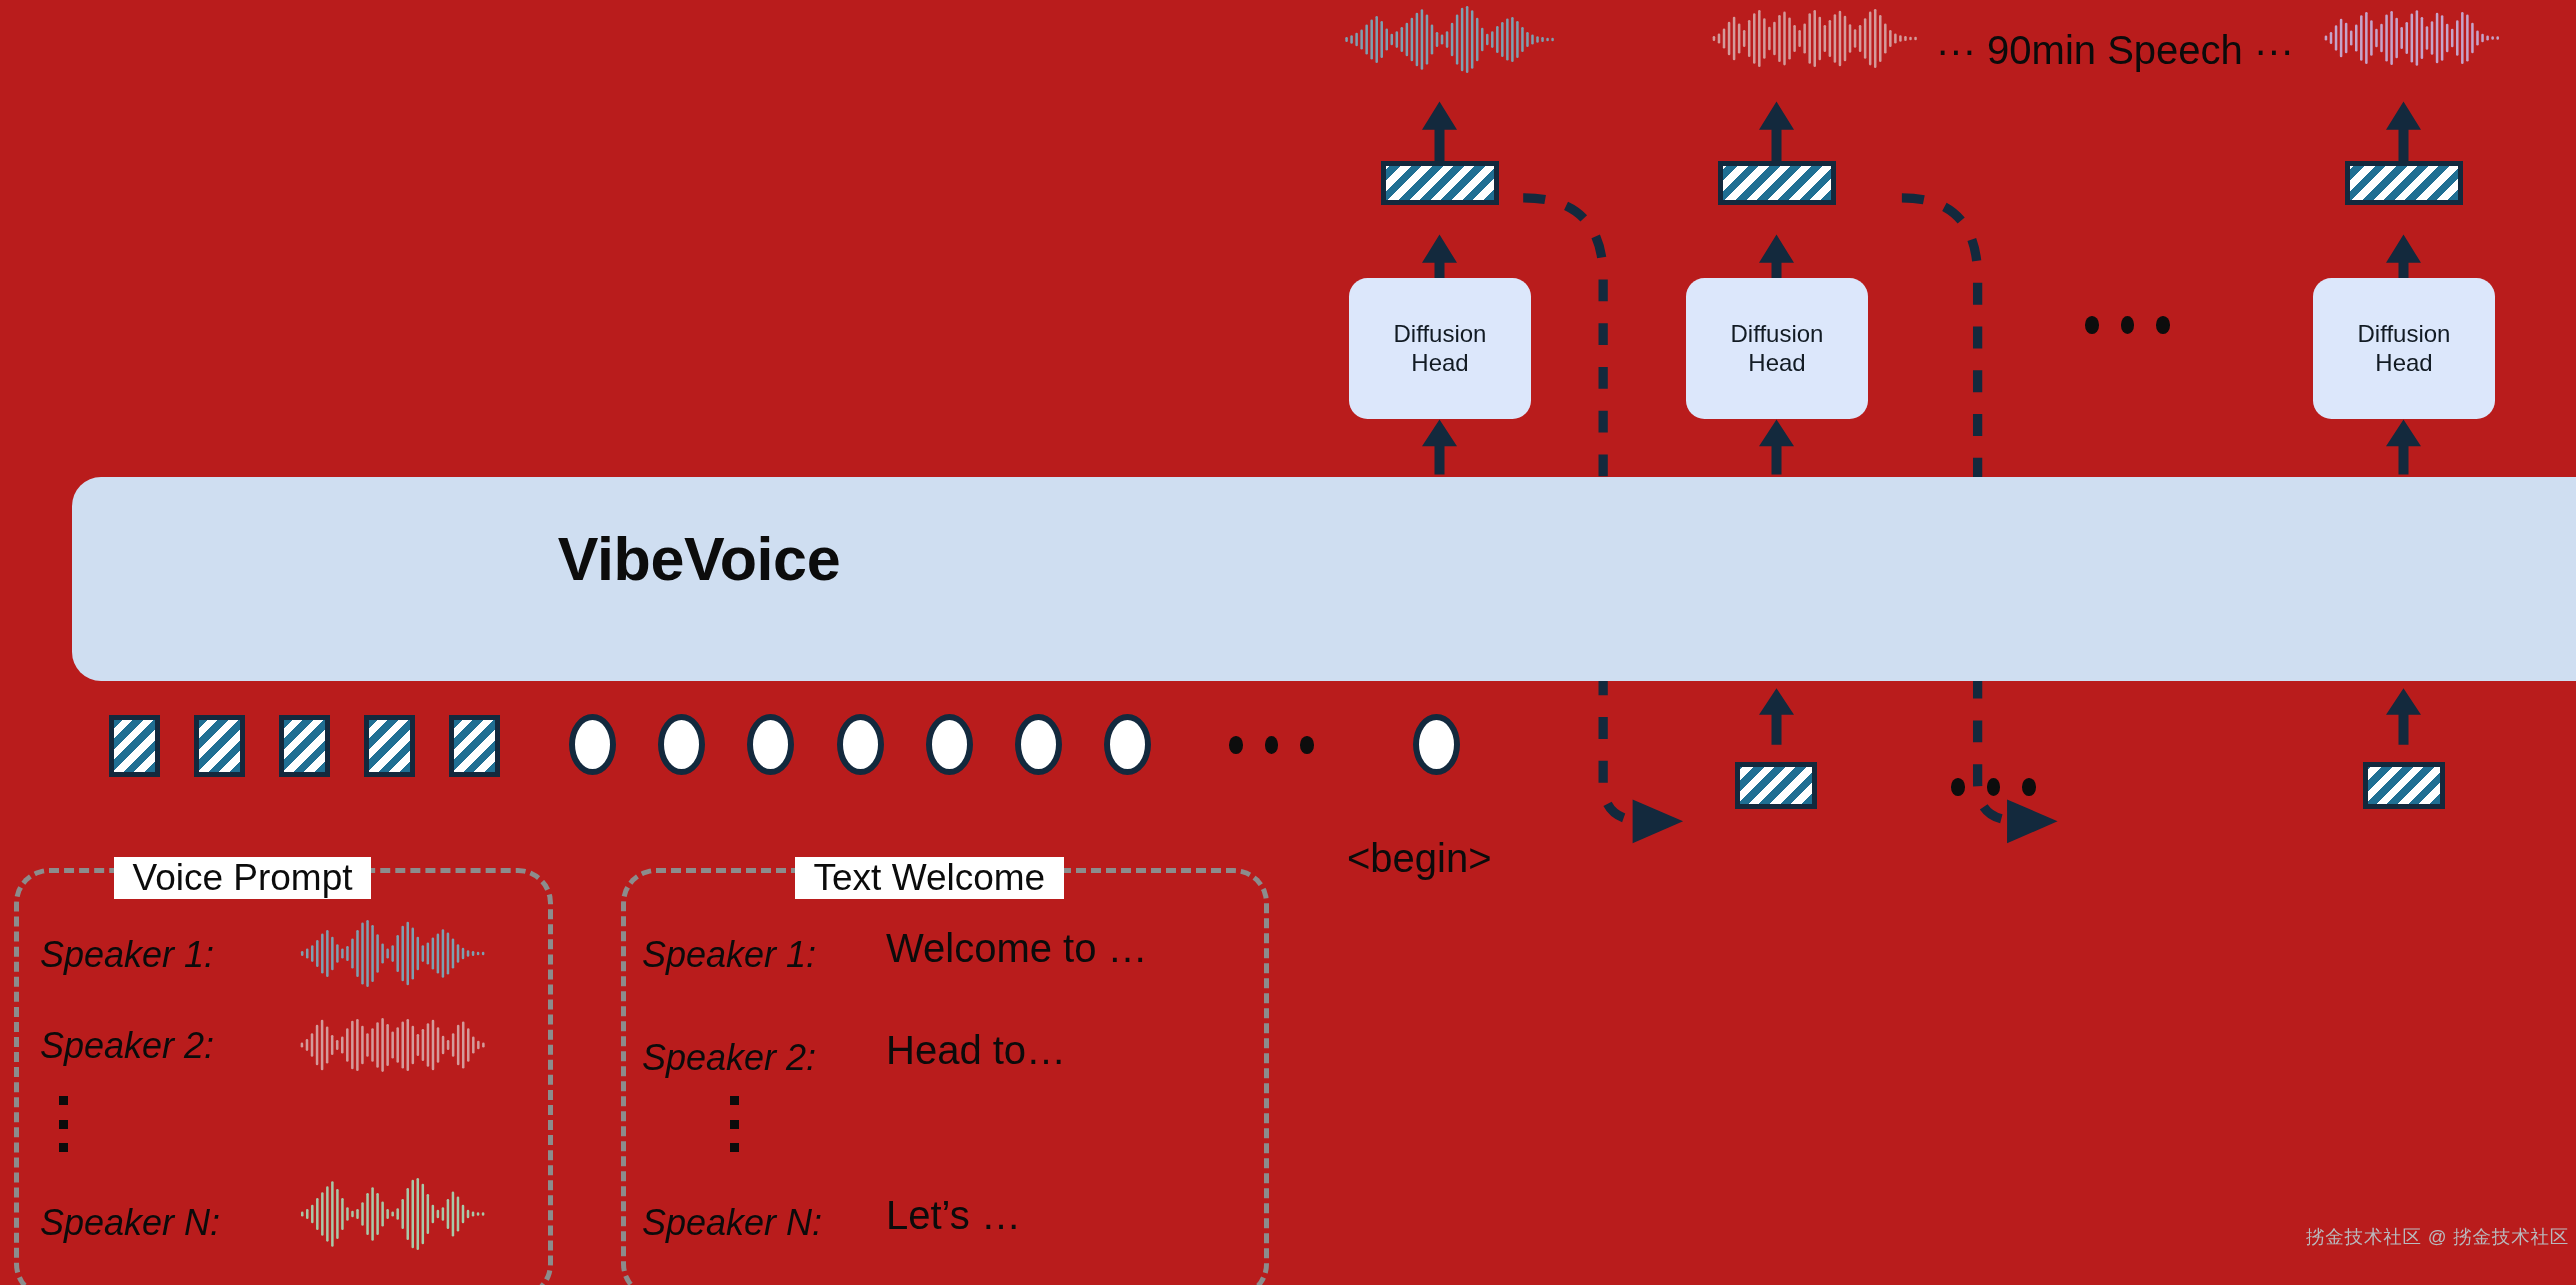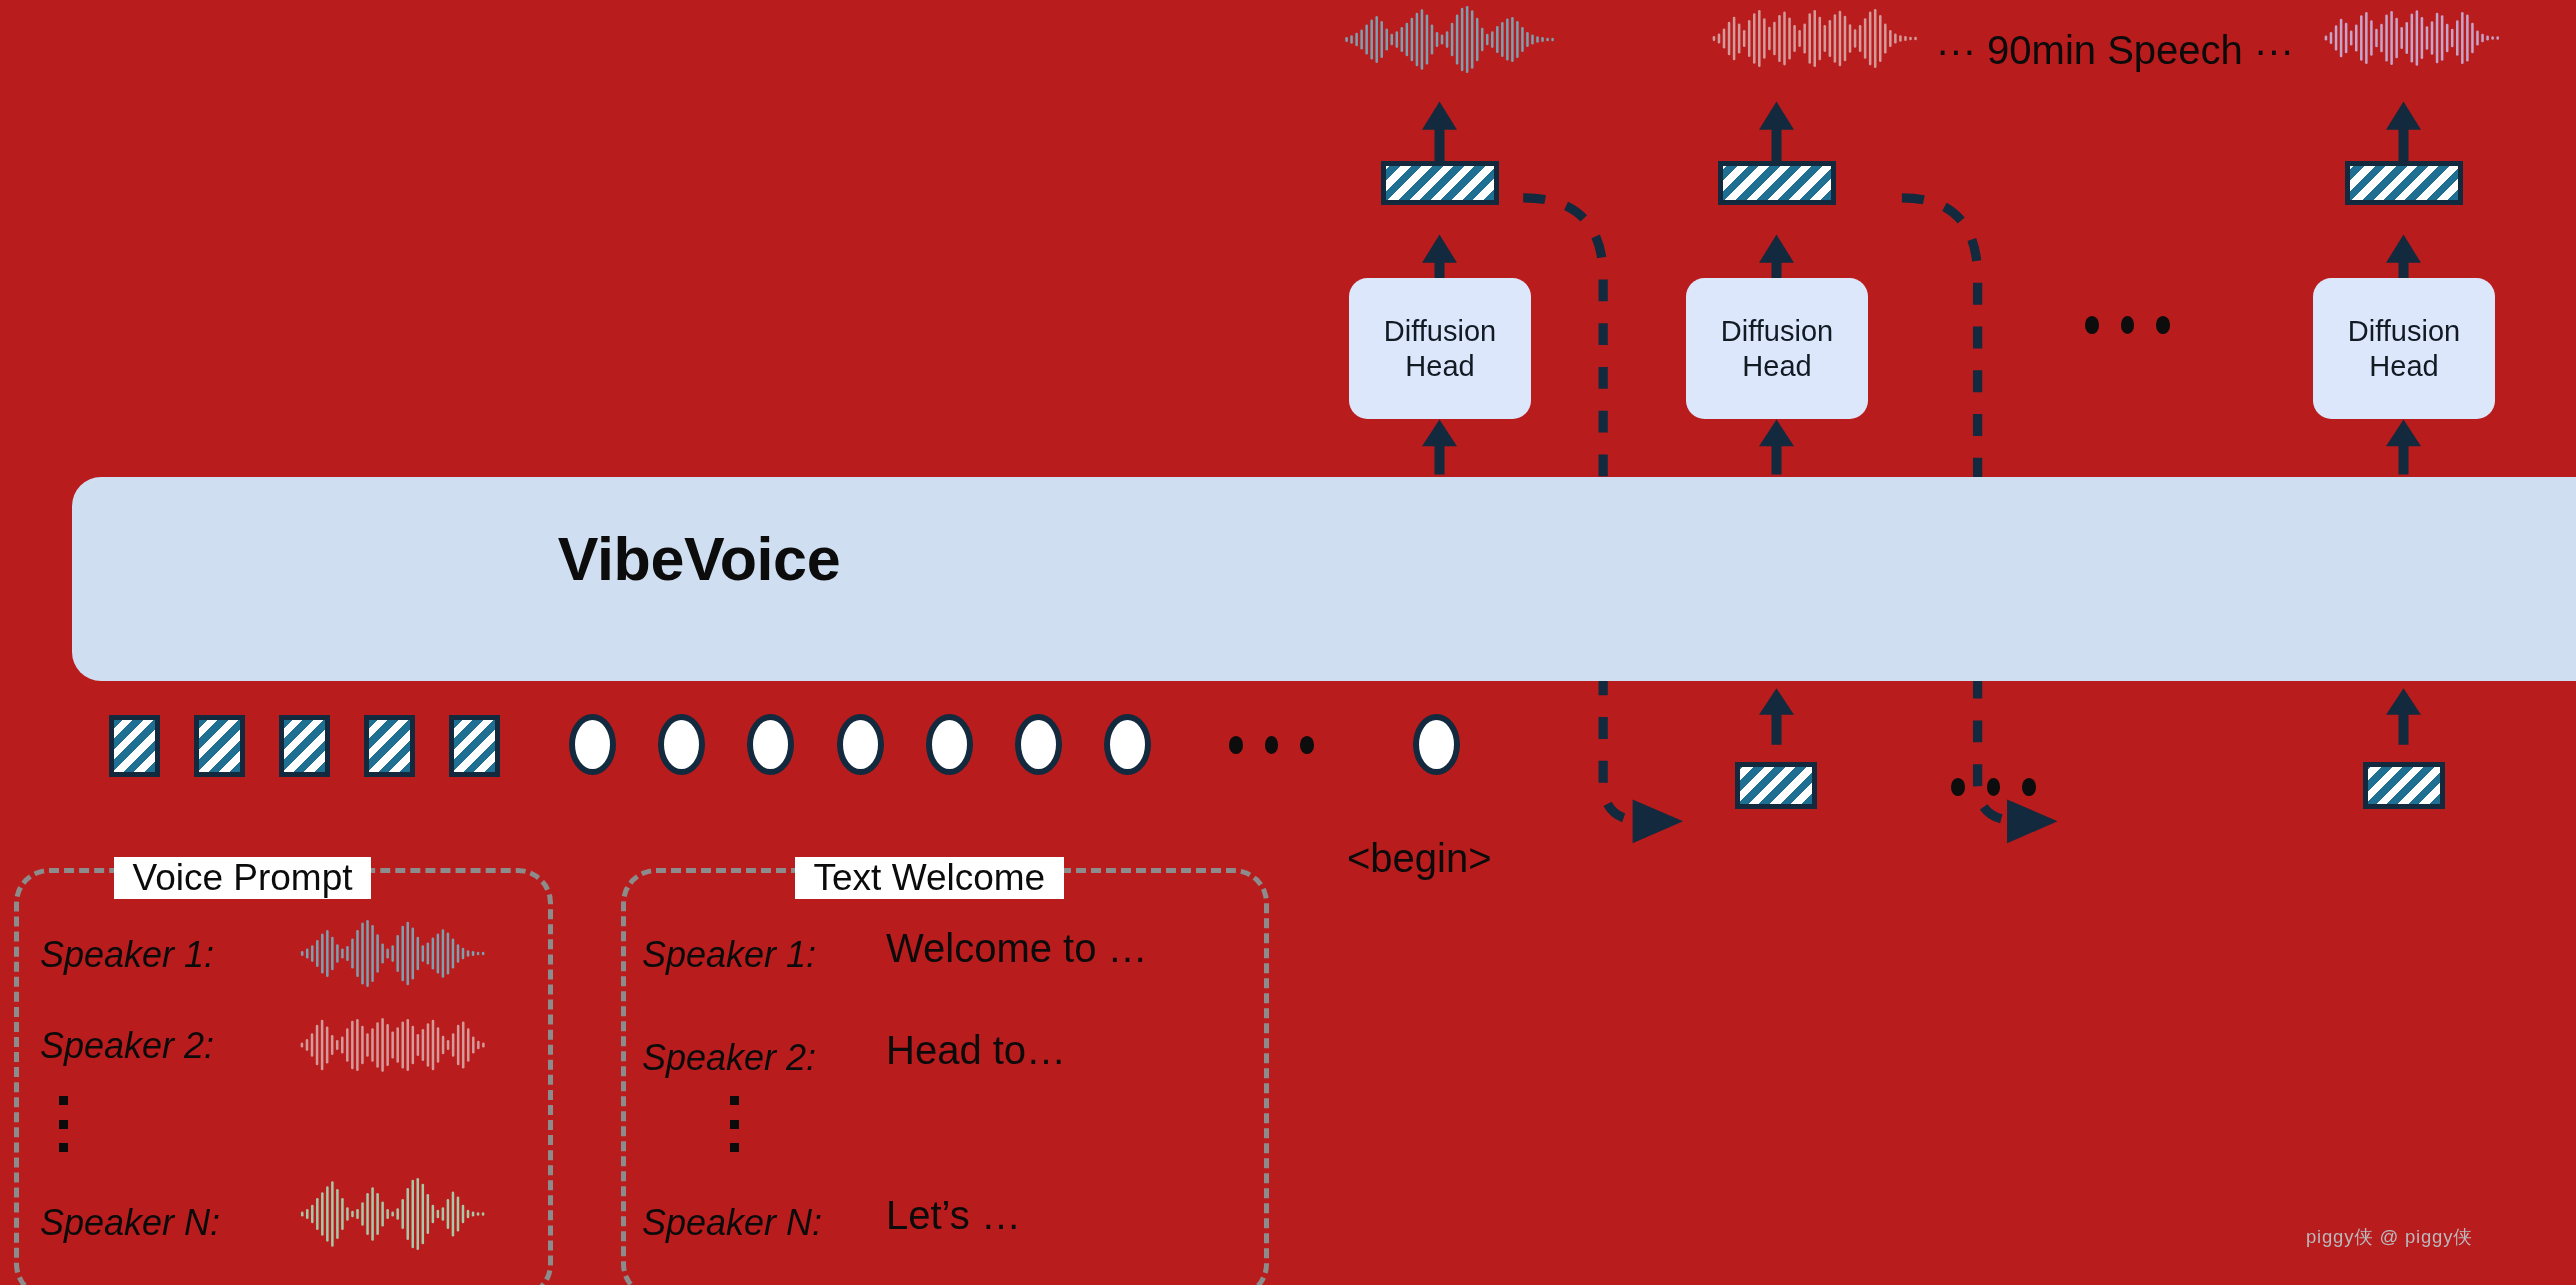--- a/index.html
+++ b/index.html
@@ -35,21 +35,21 @@
     letter-spacing: -0.4px;
   }
 
   
   .diffusion-head {
     width: 182px; height: 141px;
     background: #dce7fb;
     border-radius: 18.5px;
     display: flex; flex-direction: column;
     align-items: center; justify-content: center;
-    font-size: 29px;
+    font-size: 24px;
     color: #121b24;
     line-height: 1.18;
   }
 
   
   .hatch {
     border: 5.9px solid #13293d;
     background-color: #ffffff;
     background-image: repeating-linear-gradient(
       -45deg,
@@ -559,16 +559,16 @@
 
   <div class="abs vdots" style="left:730px; top:1096px;">
     <i></i>
     <i></i>
     <i></i>
   </div>
 
   <div class="abs row-label" style="left:642px; top:1202px;">Speaker N:</div>
   <div class="abs row-text" style="left:886px; top:1193px;">Let’s …</div>
 
-  <div class="abs" id="watermark" style="left:2306px; top:1224px;">piggy侠 @ piggy侠</div>
+  <div class="abs" id="watermark" style="left:2306px; top:1224px;">挘金技术社区 @ 挘金技术社区</div>
 
 </div>
 
 
 </body></html>

